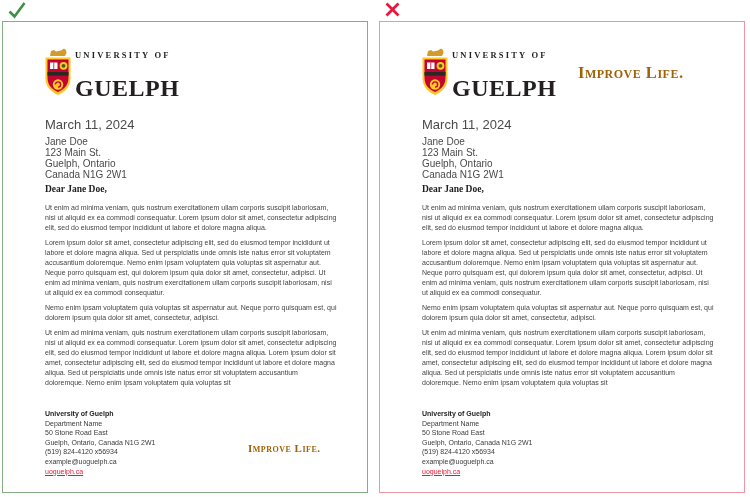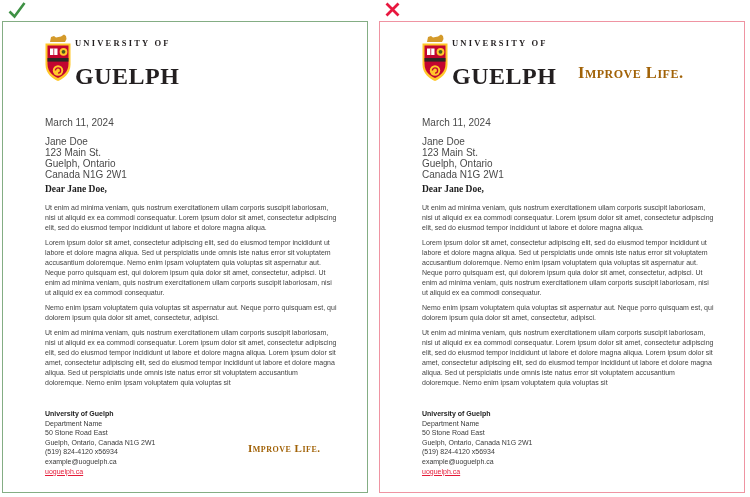--- a/index.html
+++ b/index.html
@@ -13,40 +13,40 @@
 
   .indicator{position:absolute;top:1px;left:5px;width:20px;height:19px}
 
   .frame{
     position:absolute;top:21px;left:0;width:364px;height:470px;
     border:1px solid #ccc;background:#fff;
   }
   .frame.green{border-color:#84ad84}
   .frame.red{border-color:#ef94a2}
 
-  .logo{position:absolute;top:10px;left:41px;display:flex;align-items:flex-start}
+  .logo{position:absolute;top:22px;left:41px;display:flex;align-items:center}
   .crest{width:28px;height:52px;flex:0 0 auto}
   .wordmark{margin-left:3px;padding-top:6px;color:#231f20}
   .wm-top{
     font-family:"Liberation Serif",serif;font-weight:700;font-size:8.5px;
     letter-spacing:2.2px;white-space:nowrap;
   }
   .wm-bottom{
     font-family:"Liberation Serif",serif;font-weight:700;font-size:24px;
     line-height:.95;letter-spacing:.5px;margin-top:17px;white-space:nowrap;
   }
 
   .tagline{
     font-family:"Liberation Serif",serif;font-weight:700;
     font-variant:small-caps;color:#a16207;letter-spacing:.5px;white-space:nowrap;
   }
   .tagline-top{position:absolute;top:41px;left:198px;font-size:16.5px}
   .tagline-bottom{position:absolute;top:420px;left:245px;font-size:11px}
 
-  .date{position:absolute;top:95px;left:42px;font-size:10px;color:#4a4a4a}
+  .date{position:absolute;top:95px;left:42px;font-size:13px;color:#4a4a4a}
   .recipient{position:absolute;top:114px;left:42px;font-size:10px;line-height:11px;color:#4a4a4a}
   .salutation{
     position:absolute;top:162px;left:42px;
     font-family:"Liberation Serif",serif;font-weight:700;font-size:9.5px;color:#1d1d1d;text-align:right;
   }
   .body-text{position:absolute;top:181px;left:42px;width:292px;font-size:7px;line-height:10px;color:#434343}
   .body-text p{margin:0 0 5px 0}
 
   .footer{position:absolute;top:387px;left:42px;font-size:7px;line-height:9.6px;color:#3a3a3a}
   .footer .f-bold{font-weight:700;color:#1d1d1d}

